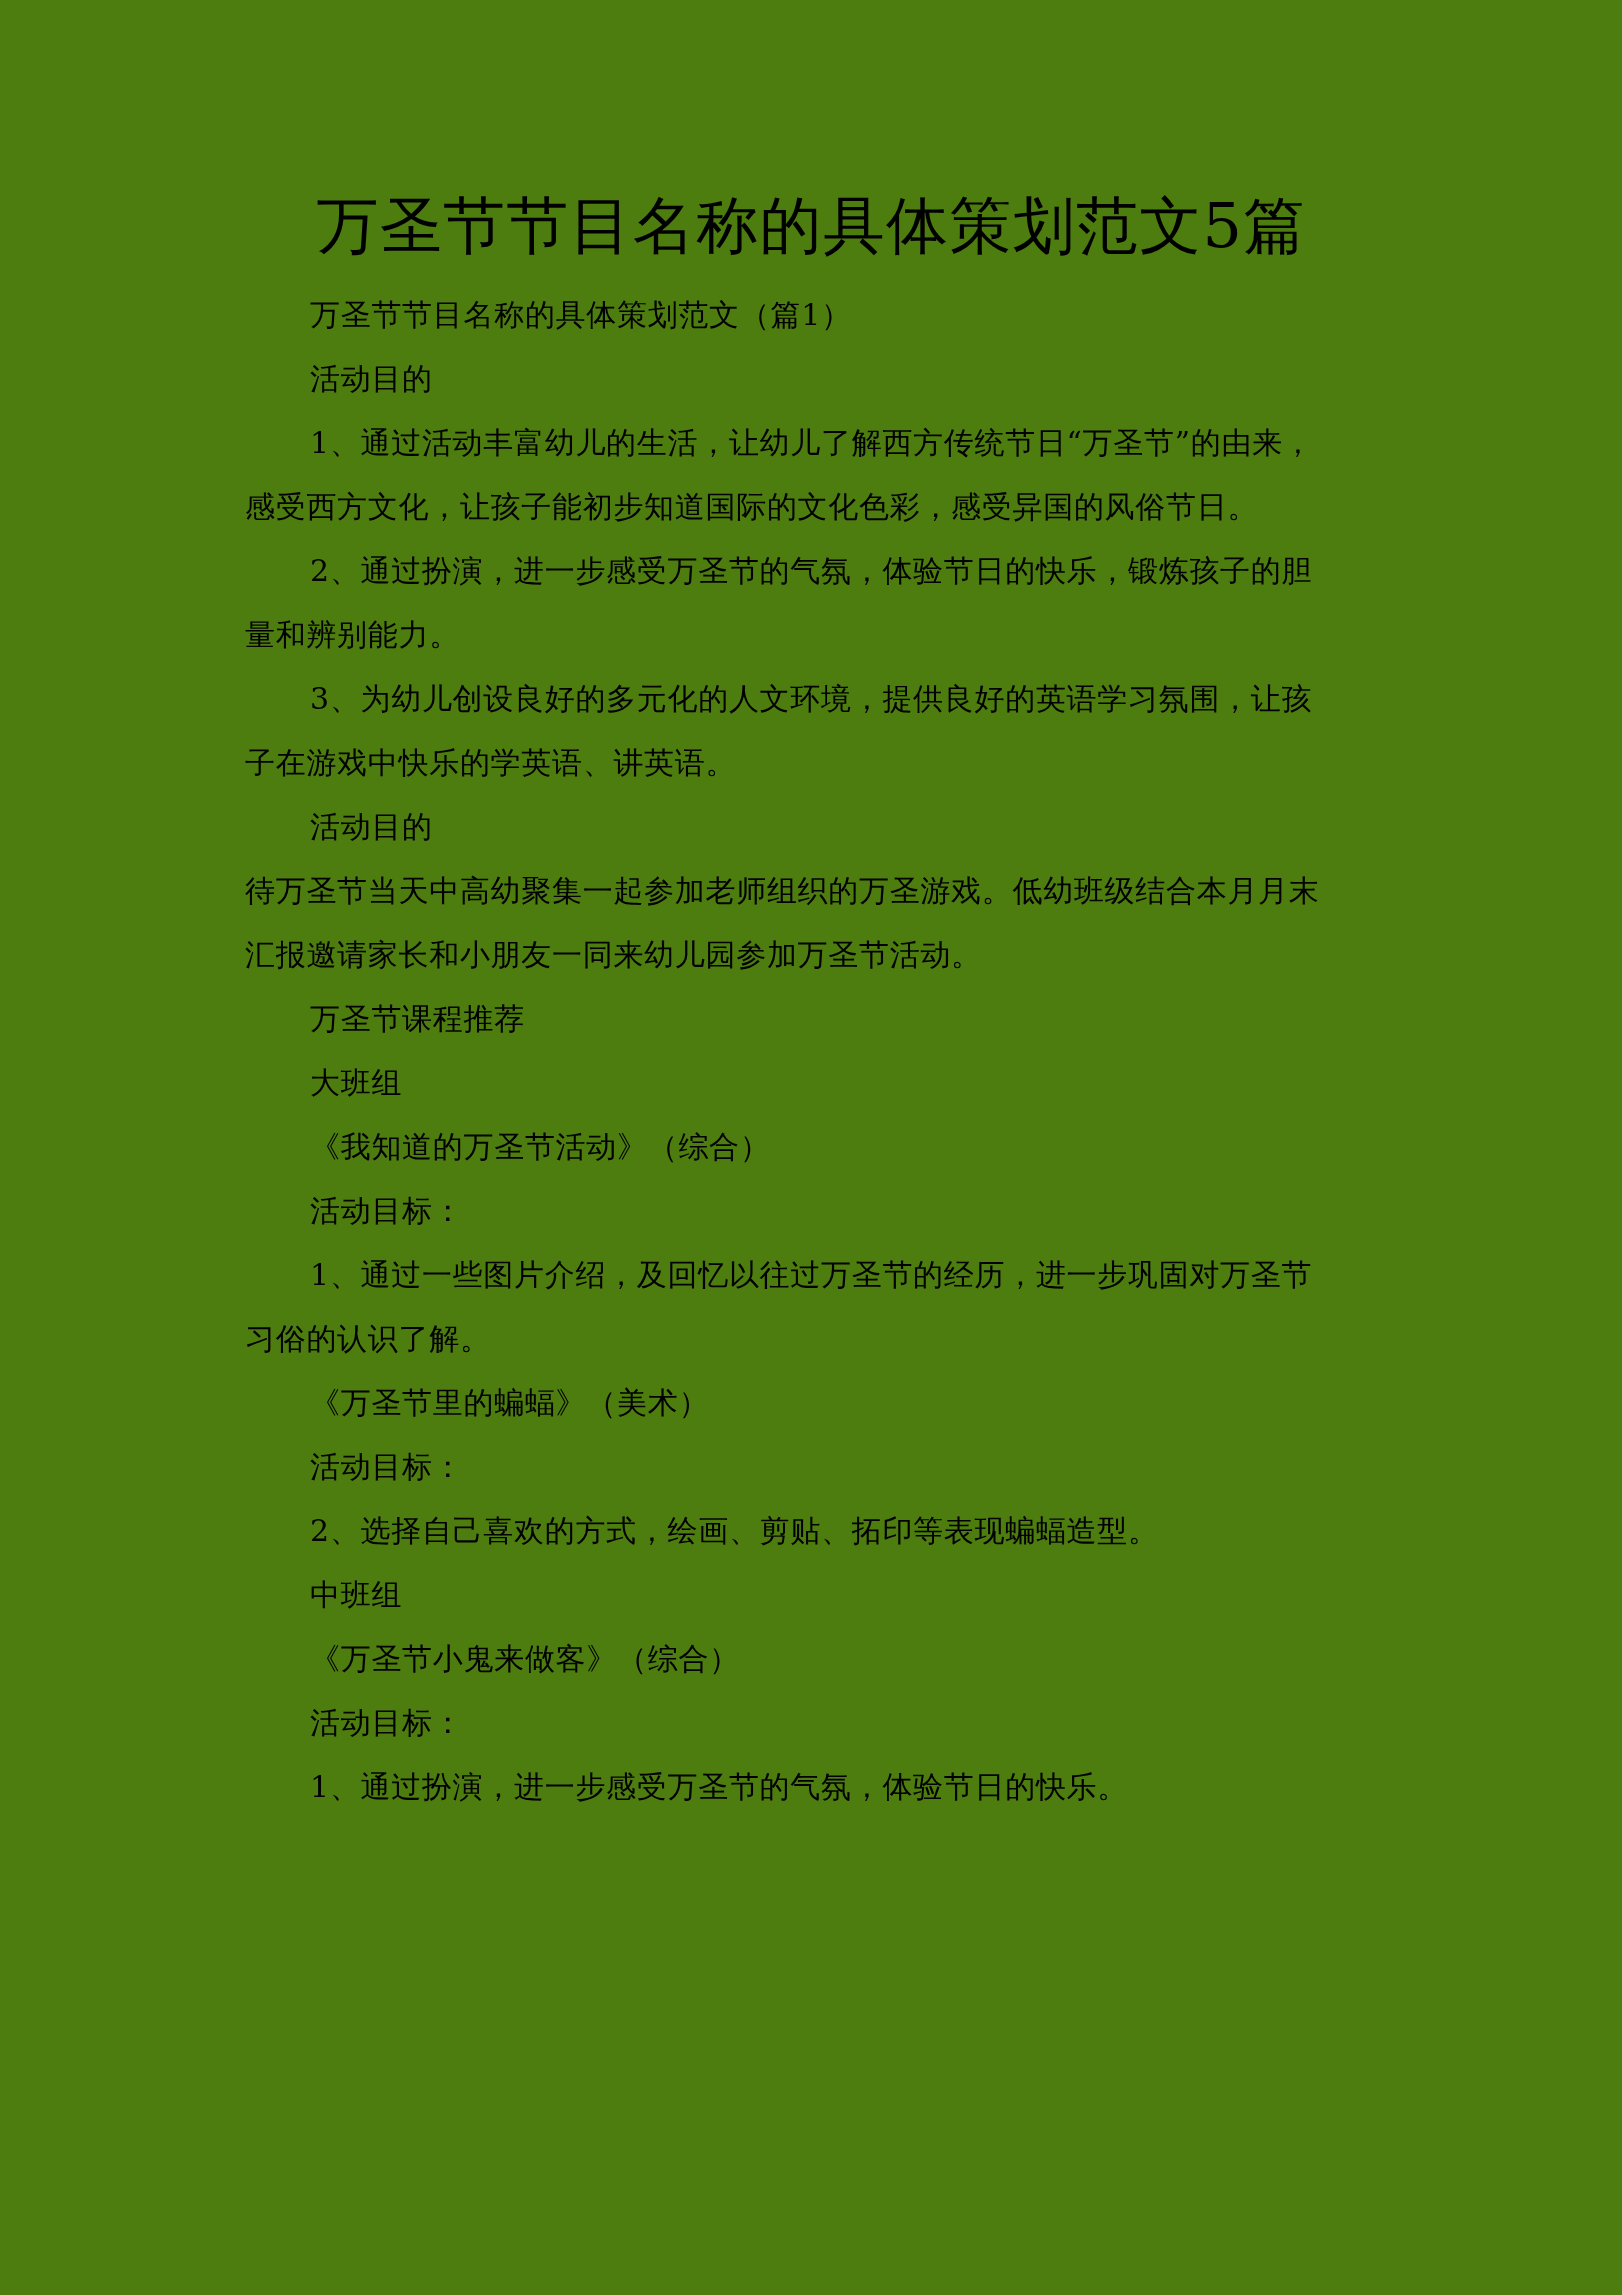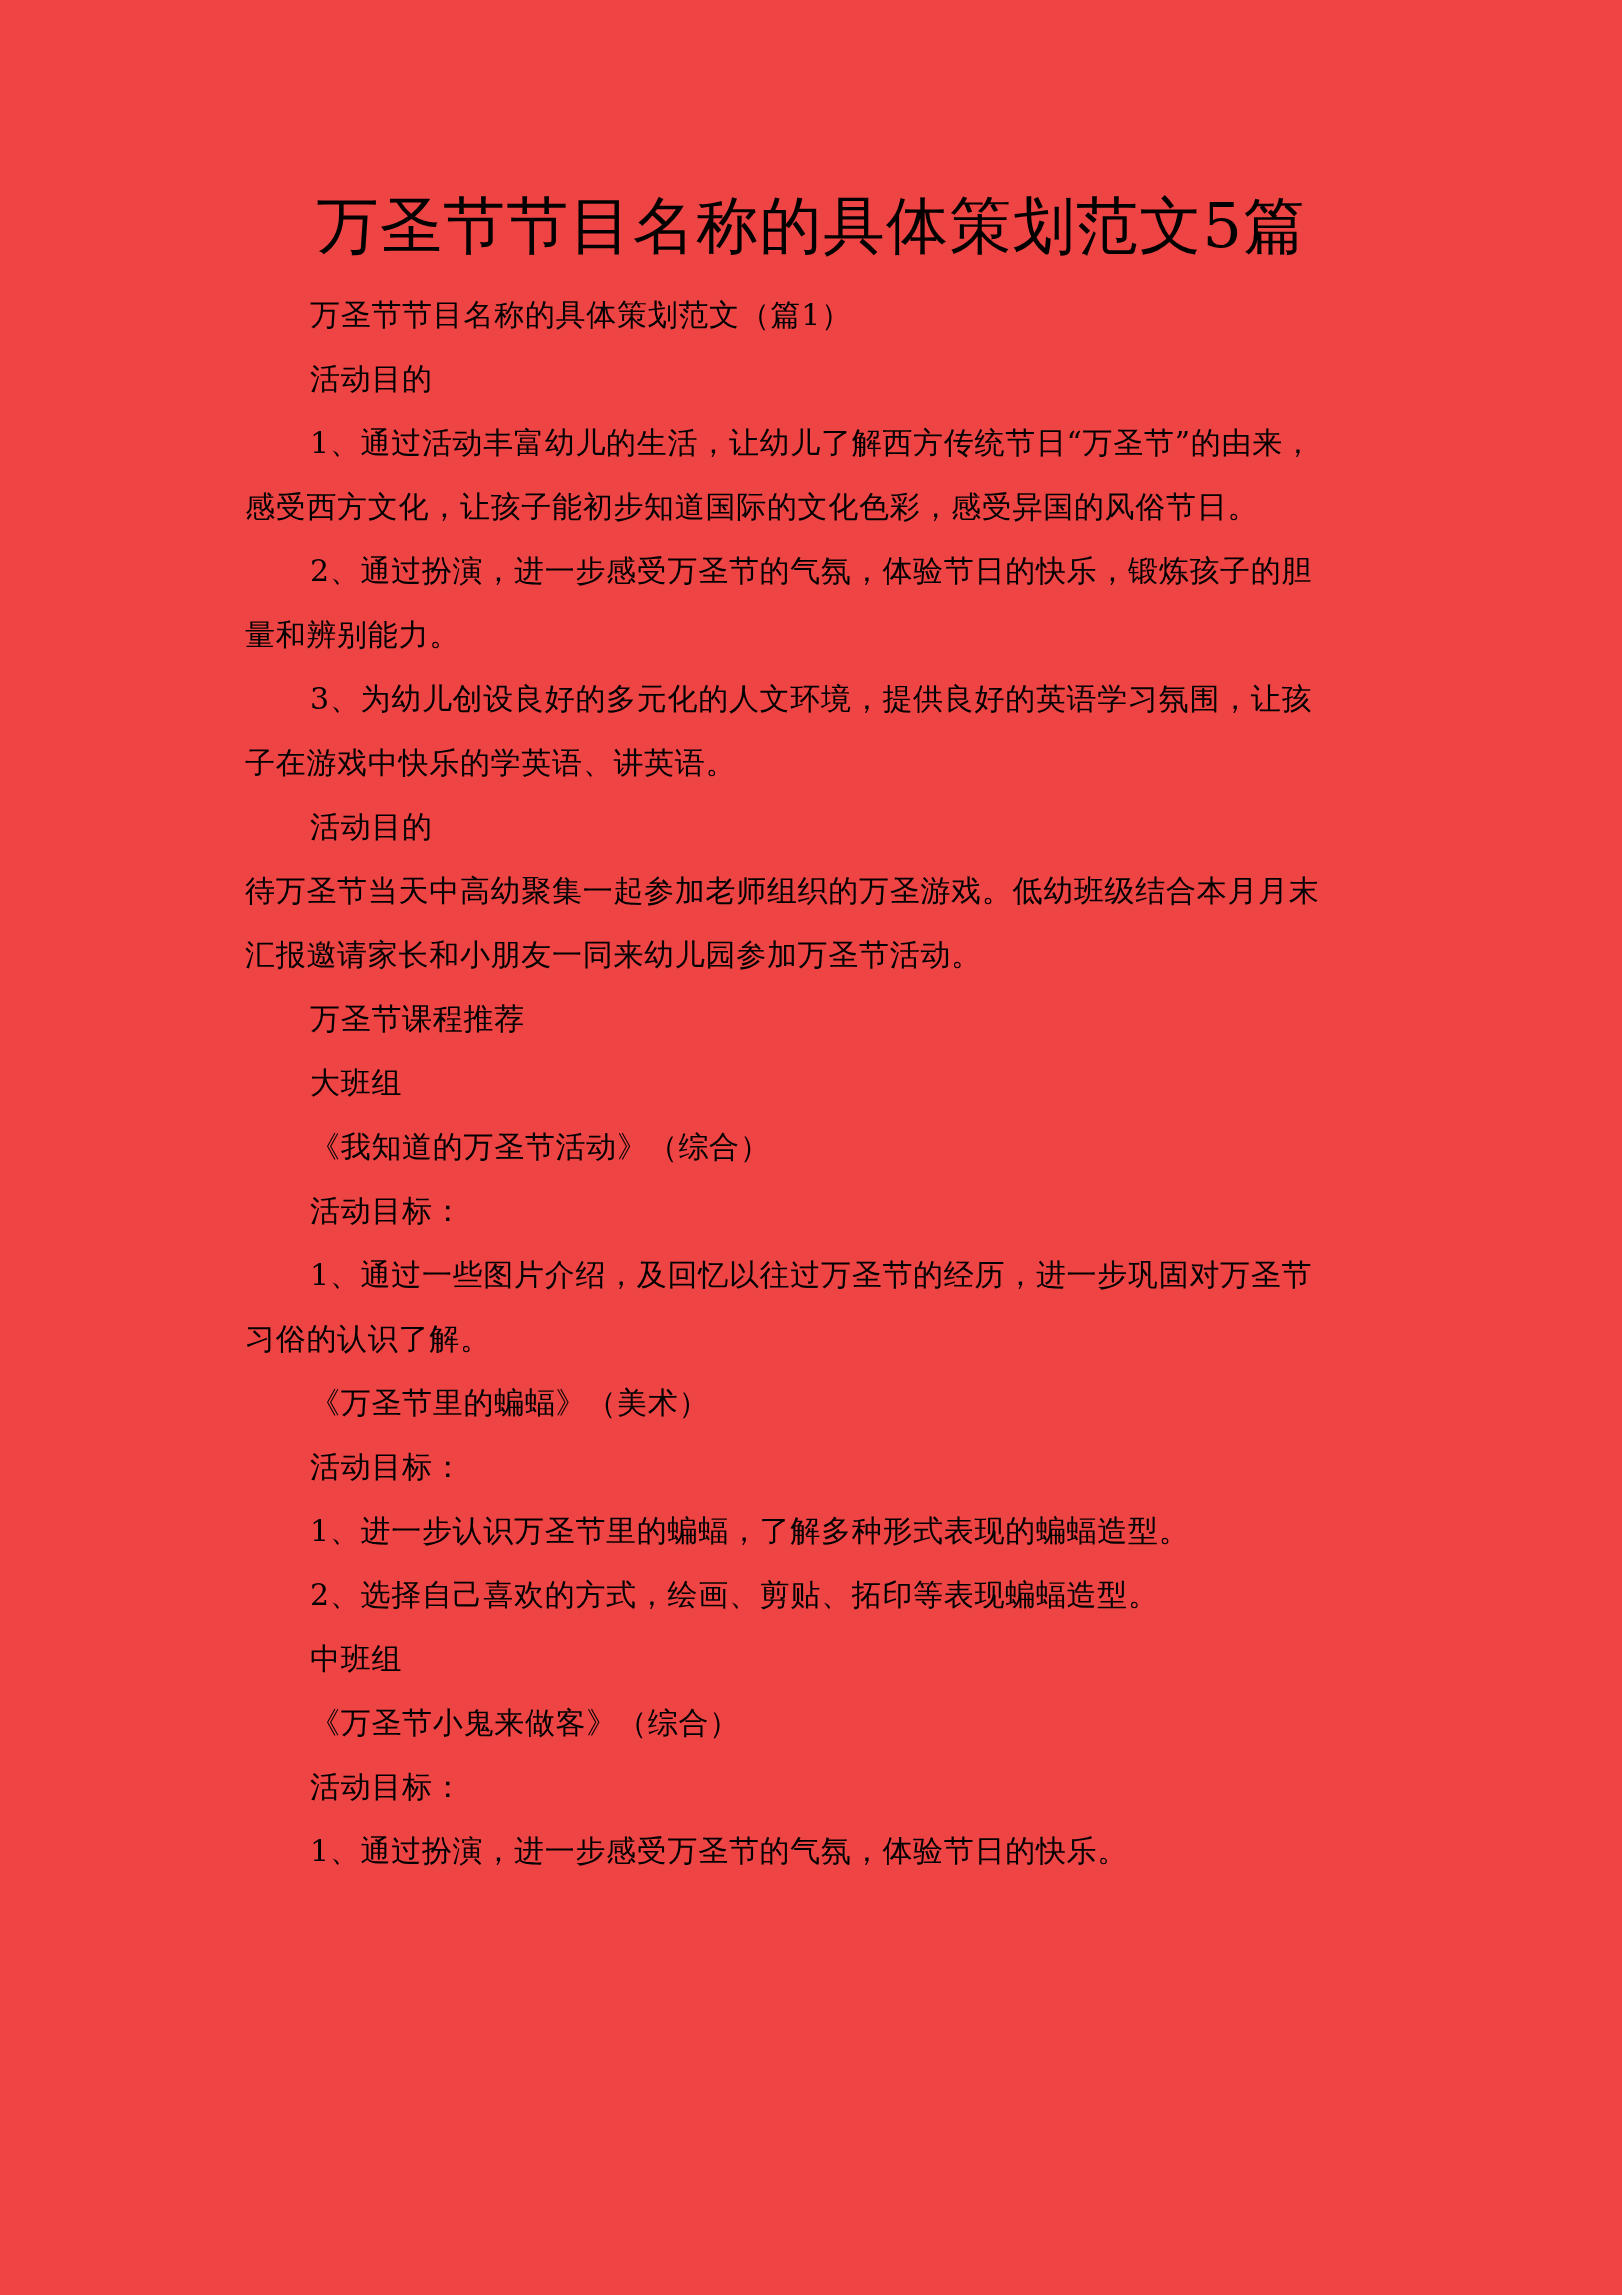--- a/index.html
+++ b/index.html
@@ -14,21 +14,21 @@
       overflow: hidden;
       color: #000000;
       font-family: "DejaVu Serif", "Liberation Serif", serif;
     }
     .page {
       position: absolute;
       left: 0;
       top: 0;
       width: 1623px;
       height: 2295px;
-      background: #ef4444;
+      background: #4d7c0f;
     }
     .title {
       position: absolute;
       left: 0;
       width: 1623px;
       top: 190px;
       text-align: center;
       font-size: 62px;
       line-height: 72px;
       letter-spacing: 1.3px;
@@ -71,21 +71,20 @@
     <div class="line">待万圣节当天中高幼聚集一起参加老师组织的万圣游戏。低幼班级结合本月月末</div>
     <div class="line">汇报邀请家长和小朋友一同来幼儿园参加万圣节活动。</div>
     <div class="line indent">万圣节课程推荐</div>
     <div class="line indent">大班组</div>
     <div class="line indent">《我知道的万圣节活动》（综合）</div>
     <div class="line indent">活动目标：</div>
     <div class="line indent">1、通过一些图片介绍，及回忆以往过万圣节的经历，进一步巩固对万圣节</div>
     <div class="line">习俗的认识了解。</div>
     <div class="line indent">《万圣节里的蝙蝠》（美术）</div>
     <div class="line indent">活动目标：</div>
-    <div class="line indent">1、进一步认识万圣节里的蝙蝠，了解多种形式表现的蝙蝠造型。</div>
     <div class="line indent">2、选择自己喜欢的方式，绘画、剪贴、拓印等表现蝙蝠造型。</div>
     <div class="line indent">中班组</div>
     <div class="line indent">《万圣节小鬼来做客》（综合）</div>
     <div class="line indent">活动目标：</div>
     <div class="line indent">1、通过扮演，进一步感受万圣节的气氛，体验节日的快乐。</div>
   </div>
 </div>
 
 
 </body></html>

